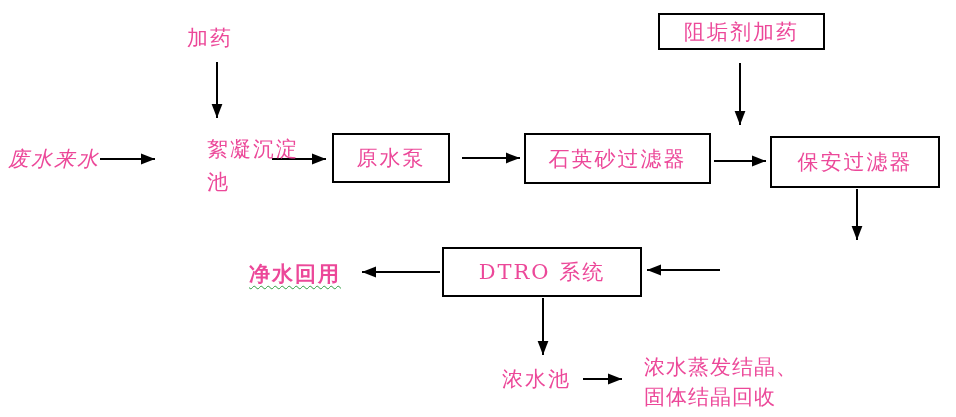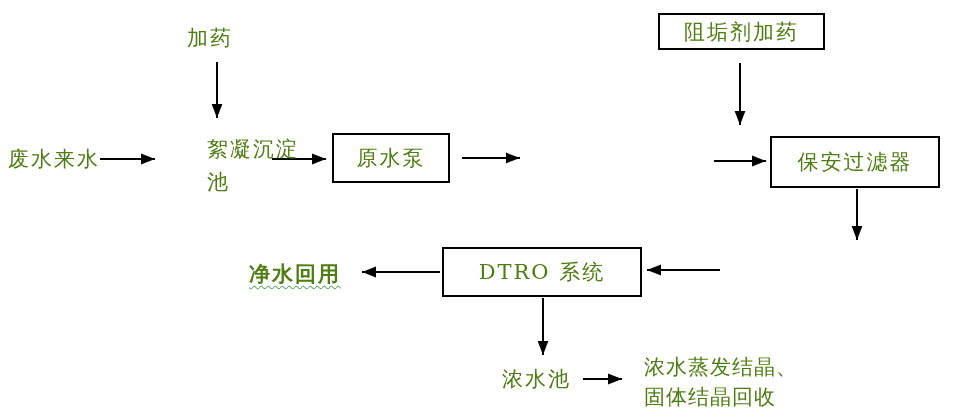--- a/index.html
+++ b/index.html
@@ -6,21 +6,21 @@
     margin: 0;
     padding: 0;
     background: #ffffff;
   }
   #canvas {
     position: relative;
     width: 956px;
     height: 417px;
     background: #ffffff;
     font-family: "DejaVu Serif", "Liberation Serif", serif;
-    color: #4d7c0f;
+    color: #ec4899;
     overflow: hidden;
   }
   #arrow-layer {
     position: absolute;
     left: 0;
     top: 0;
     width: 956px;
     height: 417px;
   }
   .box {
@@ -77,38 +77,39 @@
     <line x1="740" y1="63" x2="740" y2="125" marker-end="url(#ah)"></line>
     <line x1="857" y1="189" x2="857" y2="240" marker-end="url(#ah)"></line>
     <line x1="720" y1="270" x2="647" y2="270" marker-end="url(#ah)"></line>
     <line x1="440" y1="272" x2="362" y2="272" marker-end="url(#ah)"></line>
     <line x1="543" y1="298" x2="543" y2="355" marker-end="url(#ah)"></line>
     <line x1="583" y1="379" x2="622" y2="379" marker-end="url(#ah)"></line>
   </svg>
 
   <div class="plain" style="left:187px; top:22px;">加药</div>
 
-  <div class="plain" style="left:8px; top:143px;">废水来水</div>
+  <div class="plain" style="left:8px; top:143px;font-style:italic;">废水来水</div>
 
   <div class="plain" style="left:172px; top:133px;margin-left:35px;">
     <div>絮凝沉淀</div>
     <div>池</div>
   </div>
 
   <div class="plain spellcheck" style="left:249px; top:257px;font-weight:bold;">净水回用</div>
 
   <div class="plain" style="left:502px; top:363px;">浓水池</div>
 
   <div class="plain tight" style="left:644px; top:352px;">
     <div>浓水蒸发结晶、</div>
     <div>固体结晶回收</div>
   </div>
 
   <div class="box" style="left:332px; top:133px; width:118px; height:50px;">原水泵</div>
 
+  <div class="box" style="left:524px; top:133px; width:187px; height:51px;">石英砂过滤器</div>
 
   <div class="box" style="left:658px; top:13px; width:167px; height:37px;">阻垢剂加药</div>
 
   <div class="box" style="left:770px; top:136px; width:170px; height:52px;">保安过滤器</div>
 
 
   <div class="box" style="left:442px; top:247px; width:200px; height:50px;">DTRO 系统</div>
 
 </div>
 

